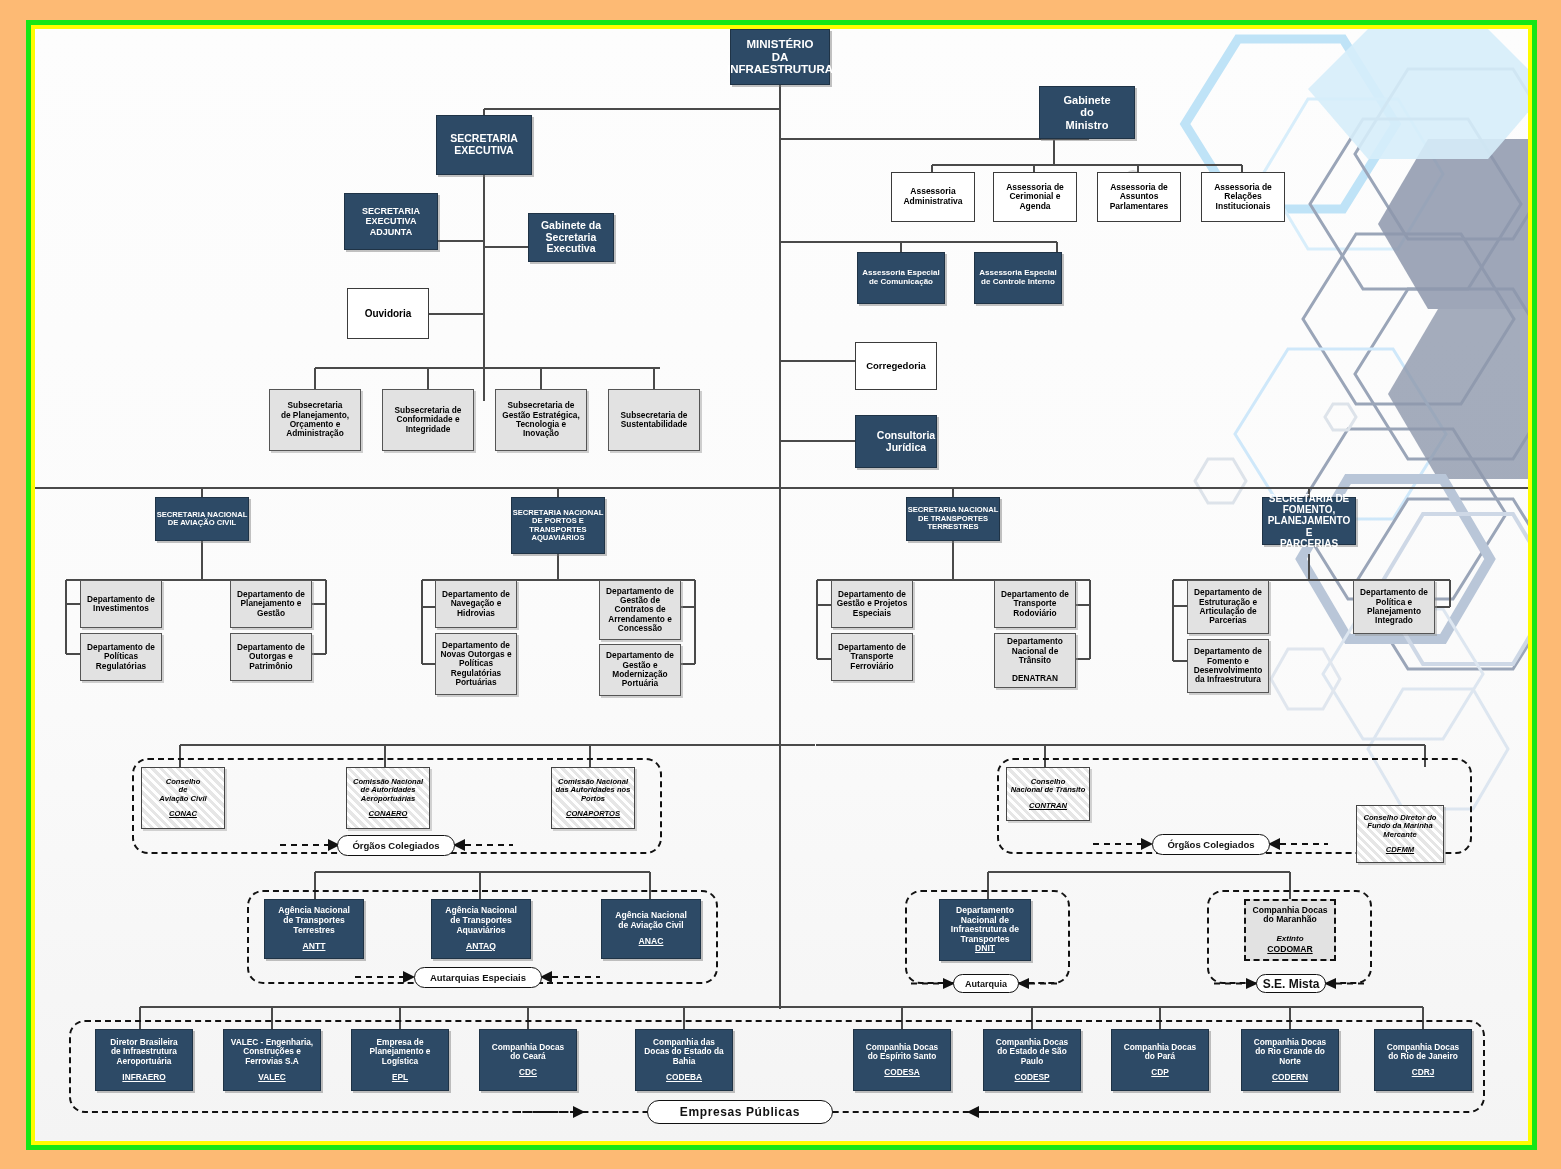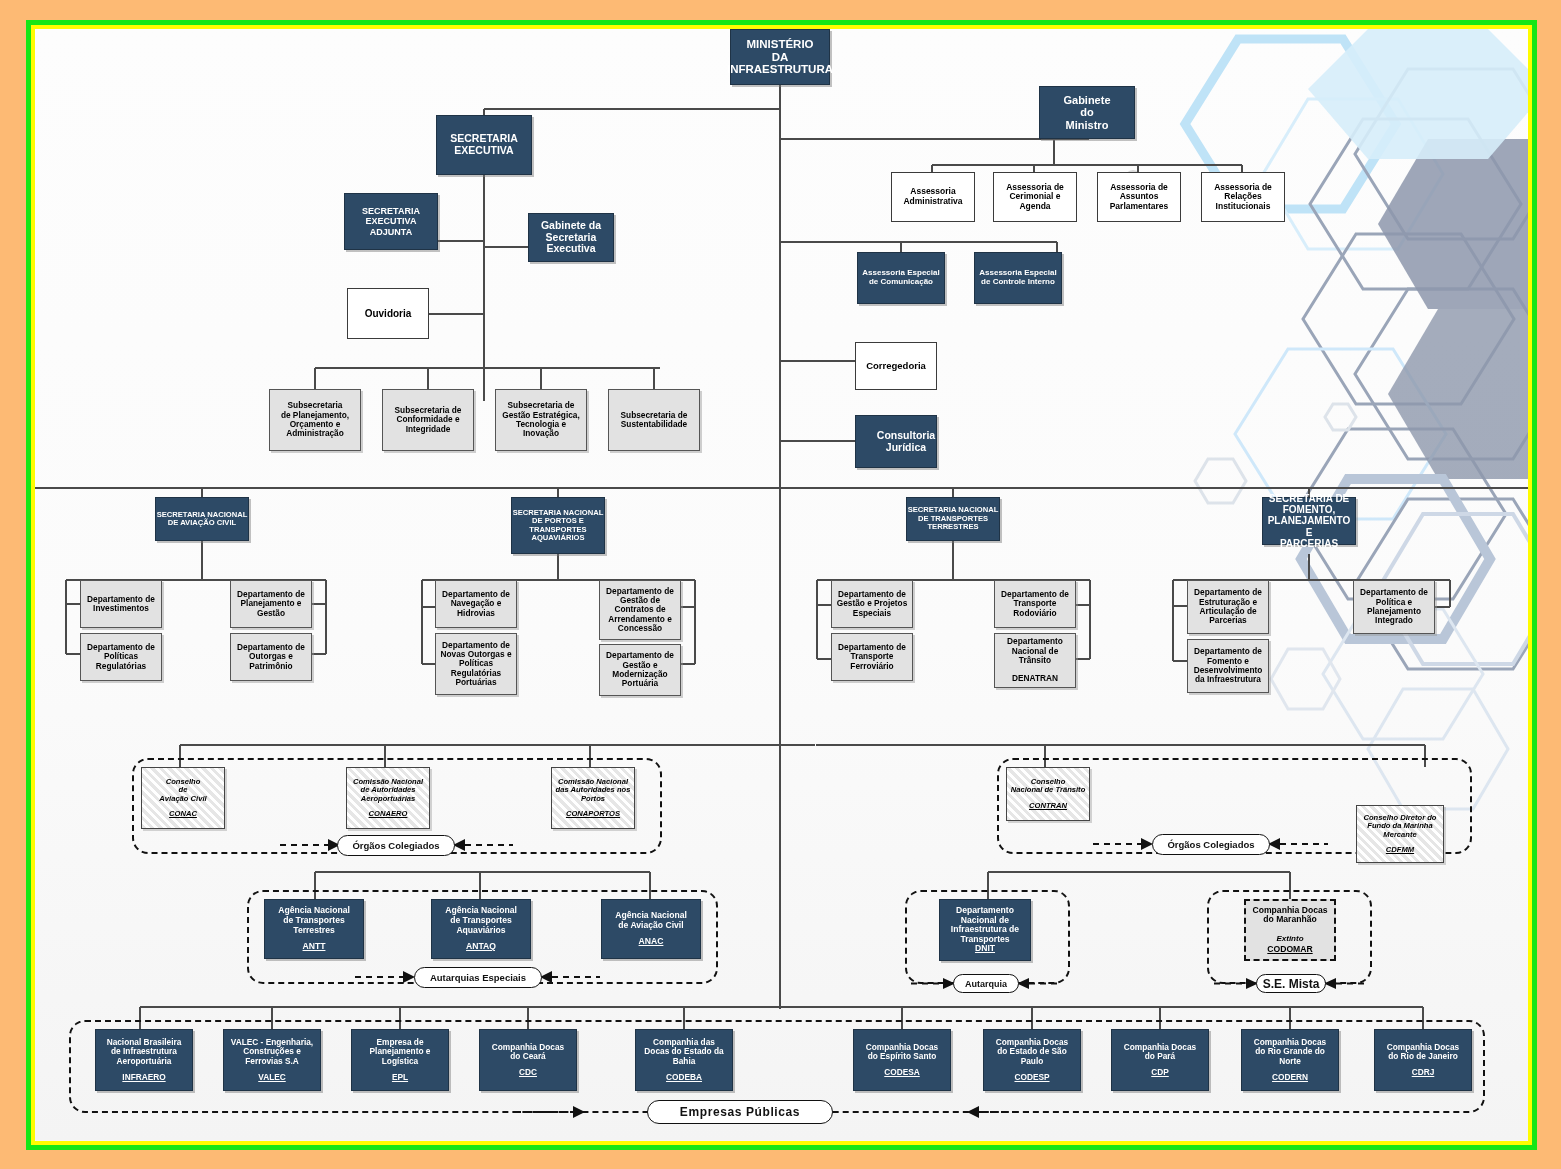--- a/index.html
+++ b/index.html
@@ -477,21 +477,21 @@
       <polygon points="32,4 44,9.5 32,15" fill="#111"></polygon>
     </svg>
     <svg class="arrow" style="left:1289px;top:945px;" width="44" height="19" viewBox="0 0 44 19">
       <line x1="12" y1="9.5" x2="44" y2="9.5" stroke="#111" stroke-width="2" stroke-dasharray="6 5"></line>
       <polygon points="12,4 0,9.5 12,15" fill="#111"></polygon>
     </svg>
 
     <div class="group" style="left:34px;top:991px;width:1416px;height:93px;"></div>
 
     <div class="node dark" style="left:60px;top:1000px;width:98px;height:62px;font-size:8.3px;">
-      <span style="white-space:pre-line;">Nacional Brasileira
+      <span style="white-space:pre-line;">Diretor Brasileira
 de Infraestrutura
 Aeroportuária</span>
       <span class="sp"></span>
       <span class="acr">INFRAERO</span>
     </div>
     <div class="node dark" style="left:188px;top:1000px;width:98px;height:62px;font-size:8.3px;">
       <span style="white-space:pre-line;">VALEC - Engenharia,
 Construções e
 Ferrovias S.A</span>
       <span class="sp"></span>

